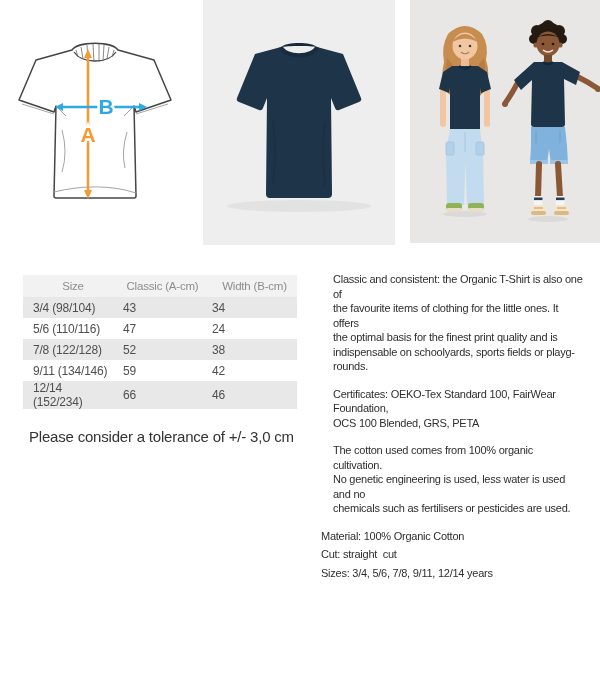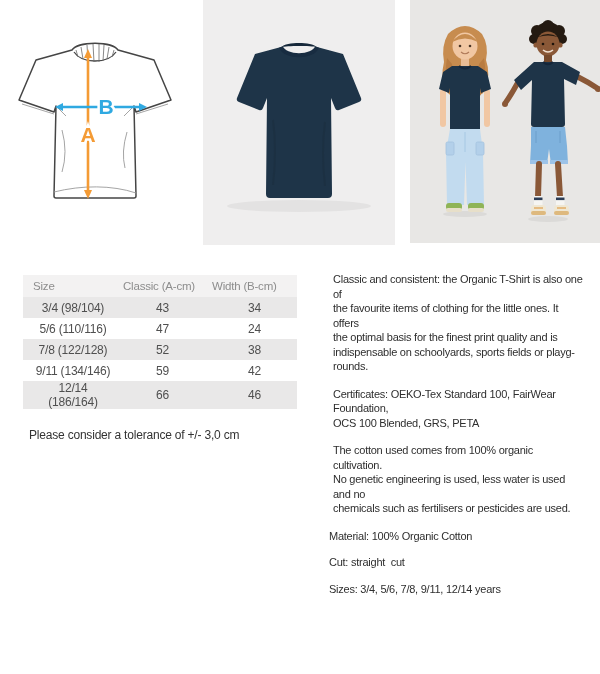--- a/index.html
+++ b/index.html
@@ -17,38 +17,38 @@
   
   #size-table{
     position:absolute;left:23px;top:275px;width:274px;
     border-collapse:collapse;table-layout:fixed;
     font-size:12px;color:#4f4f4f;letter-spacing:-0.2px;
   }
   #size-table col.c1{width:90px;}
   #size-table col.c2{width:89px;}
   #size-table col.c3{width:95px;}
   #size-table th{
-    background:#F3F2F2;color:#8d8d8d;font-weight:400;text-align:left;
+    background:#F3F2F2;color:#8d8d8d;font-weight:400;text-align:center;
     height:22px;padding:0 0 0 10px;font-size:11.5px;
   }
-  #size-table td{height:21px;padding:0 0 0 10px;background:#ffffff;text-align:center;}
+  #size-table td{height:21px;padding:0 0 0 10px;background:#ffffff;}
   #size-table tbody tr:nth-child(odd) td{background:#E9E8E8;}
 
   #tolerance-note{
     position:absolute;left:29px;top:428px;
-    font-size:12px;color:#333;letter-spacing:-0.2px;
+    font-size:15px;color:#333;letter-spacing:-0.2px;
   }
 
   
   #desc-col{
     position:absolute;left:317px;top:272px;width:282px;
     font-size:11px;line-height:14.5px;color:#2e2e2e;letter-spacing:-0.25px;
   }
   #desc-col p{margin:0 16px 13px;white-space:pre-line;}
-  #desc-col .spec{white-space:pre-wrap;margin:12px;}
+  #desc-col .spec{white-space:pre-wrap;margin:4px;}
 </style>
 </head>
 <body>
 
 <div class="fig" id="fig-diagram">
   <svg width="190" height="245" viewBox="0 0 190 245">
 
     <path d="M 72 50 C 78 41 112 41 118 50 L 154 60 L 171 100 L 136 112 L 134 106
              L 136 196 Q 136 198 134 198 L 56 198 Q 54 198 54 196 L 56 106
              L 54 112 L 19 100 L 36 60 Z" fill="#ffffff" stroke="#454545" stroke-width="1.5" stroke-linejoin="round"></path>
@@ -219,21 +219,21 @@
       <td>7/8 (122/128)</td>
       <td>52</td>
       <td>38</td>
     </tr>
     <tr>
       <td>9/11 (134/146)</td>
       <td>59</td>
       <td>42</td>
     </tr>
     <tr>
-      <td>12/14 (186/164)</td>
+      <td>12/14 (152/234)</td>
       <td>66</td>
       <td>46</td>
     </tr>
   </tbody>
 </table>
 
 <div id="tolerance-note">Please consider a tolerance of +/- 3,0 cm</div>
 
 <div id="desc-col">
   <p>Classic and consistent: the Organic T-Shirt is also one of

